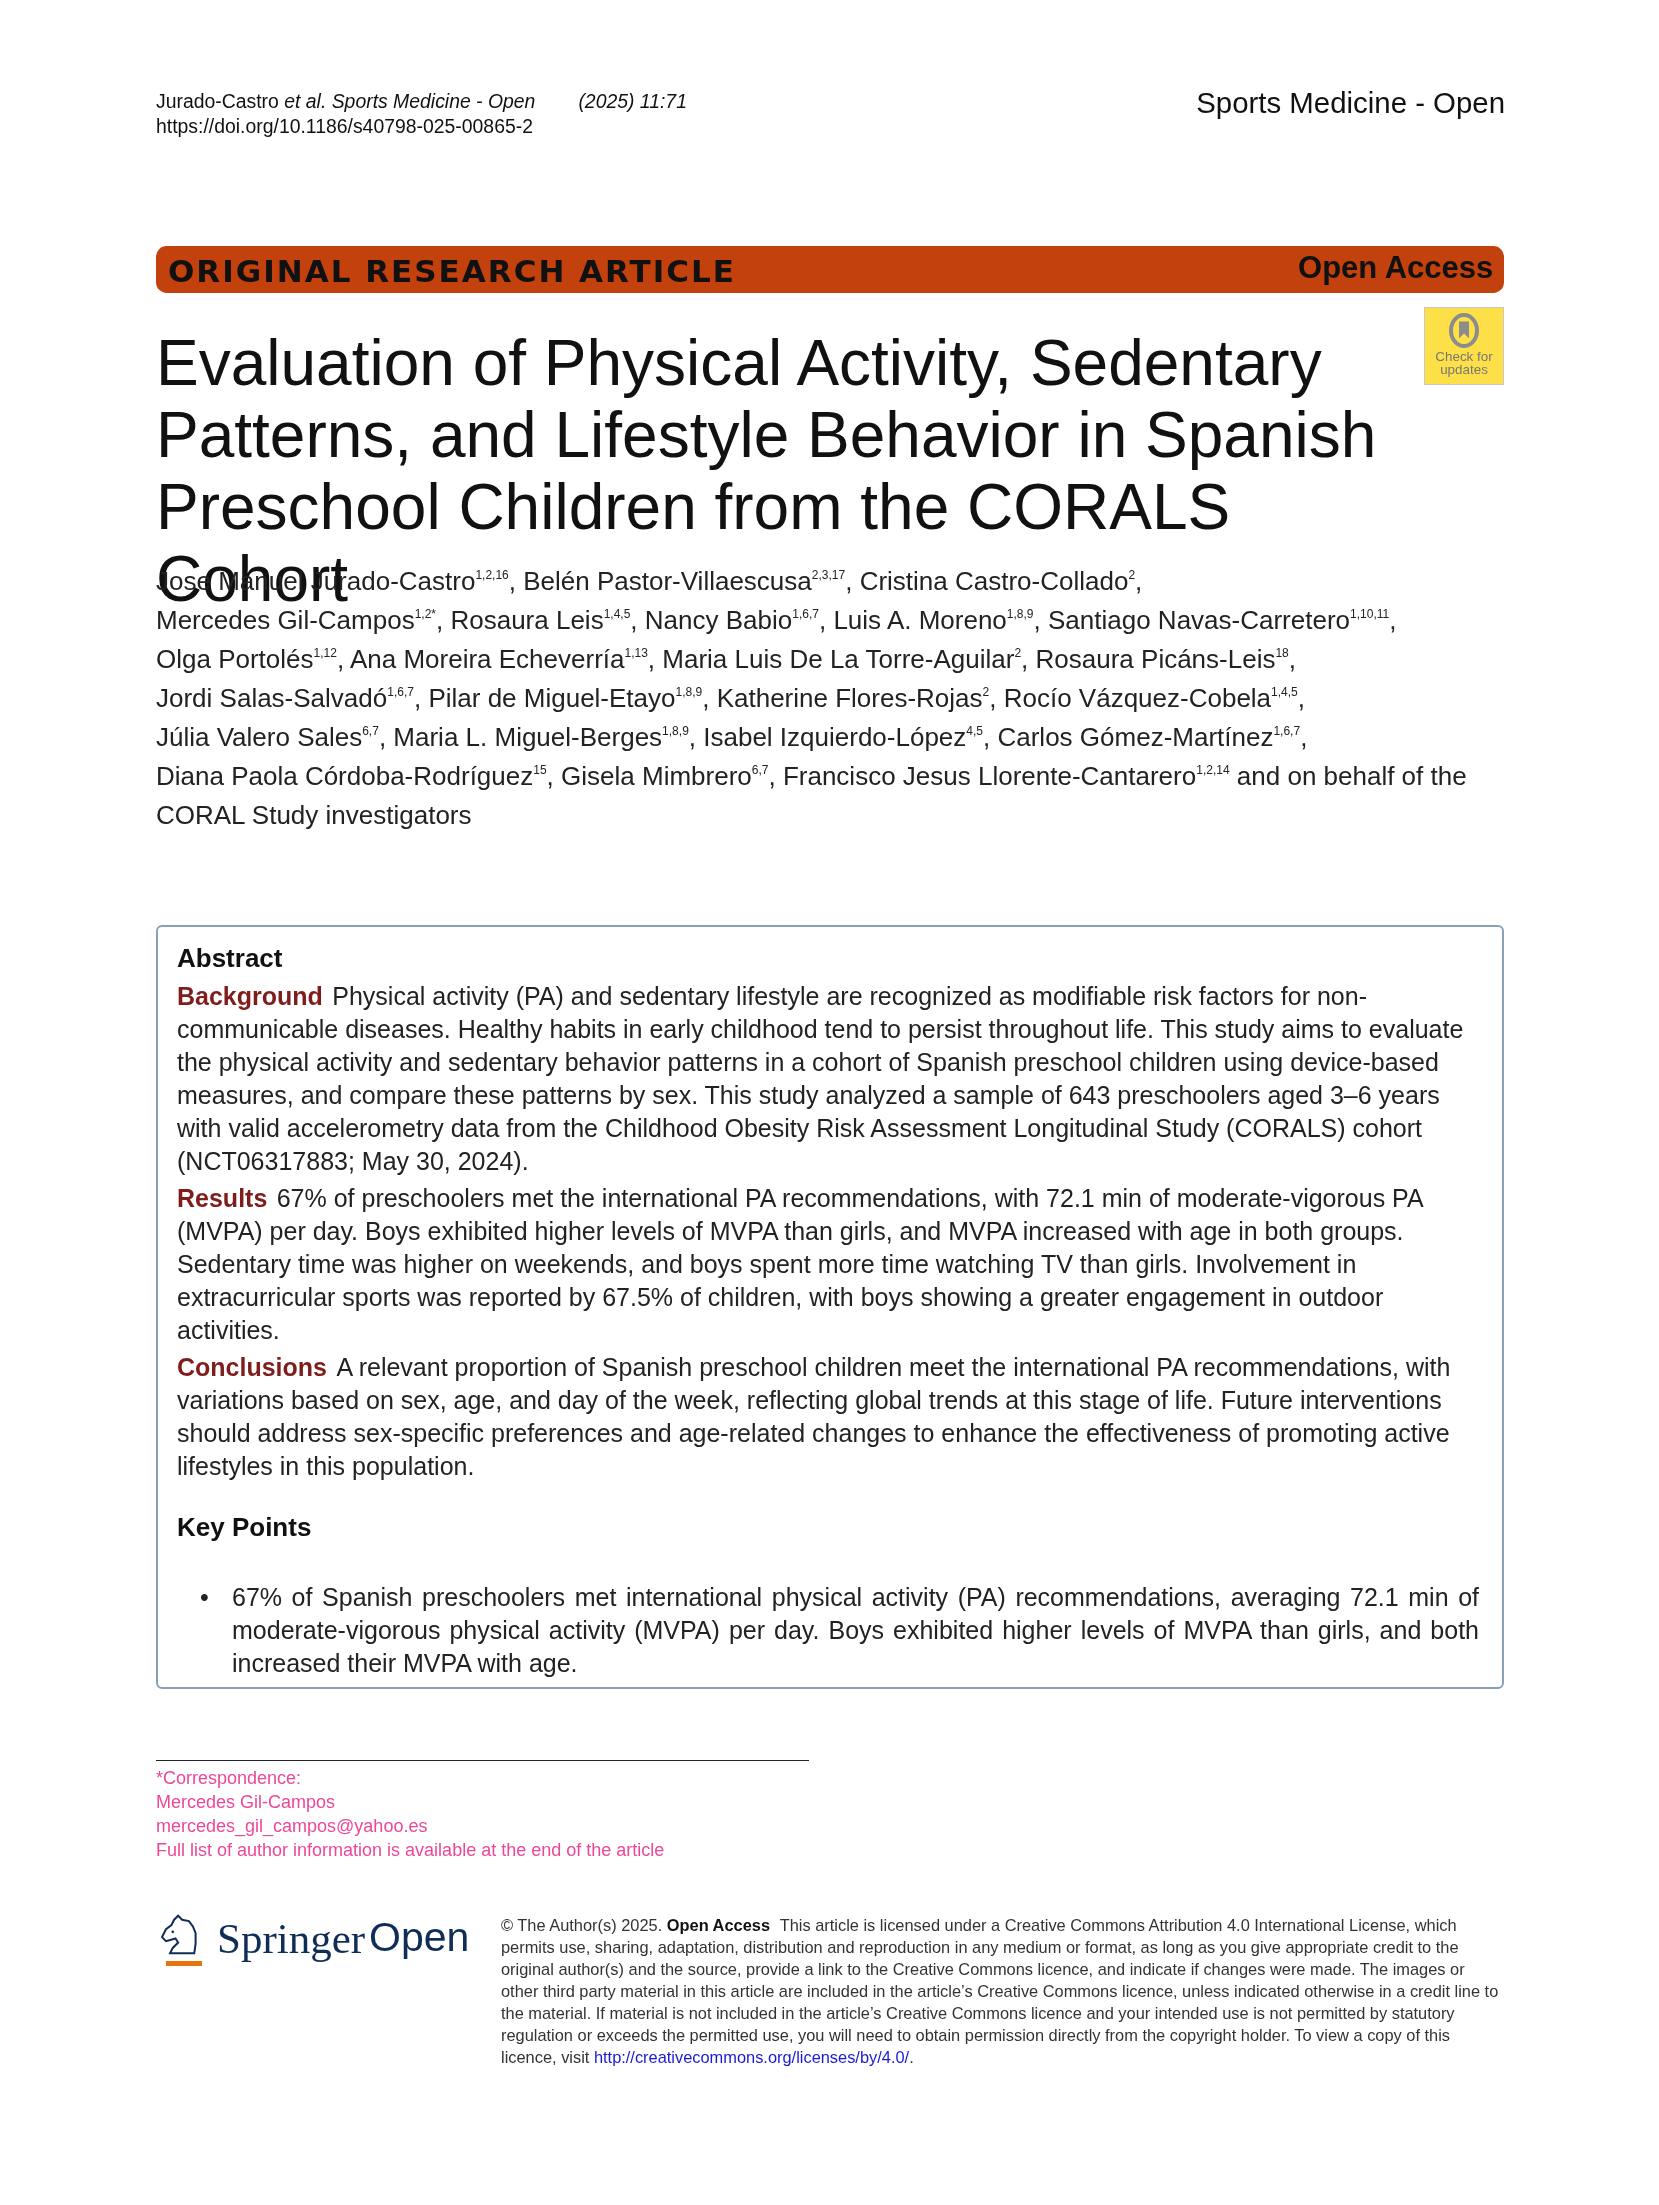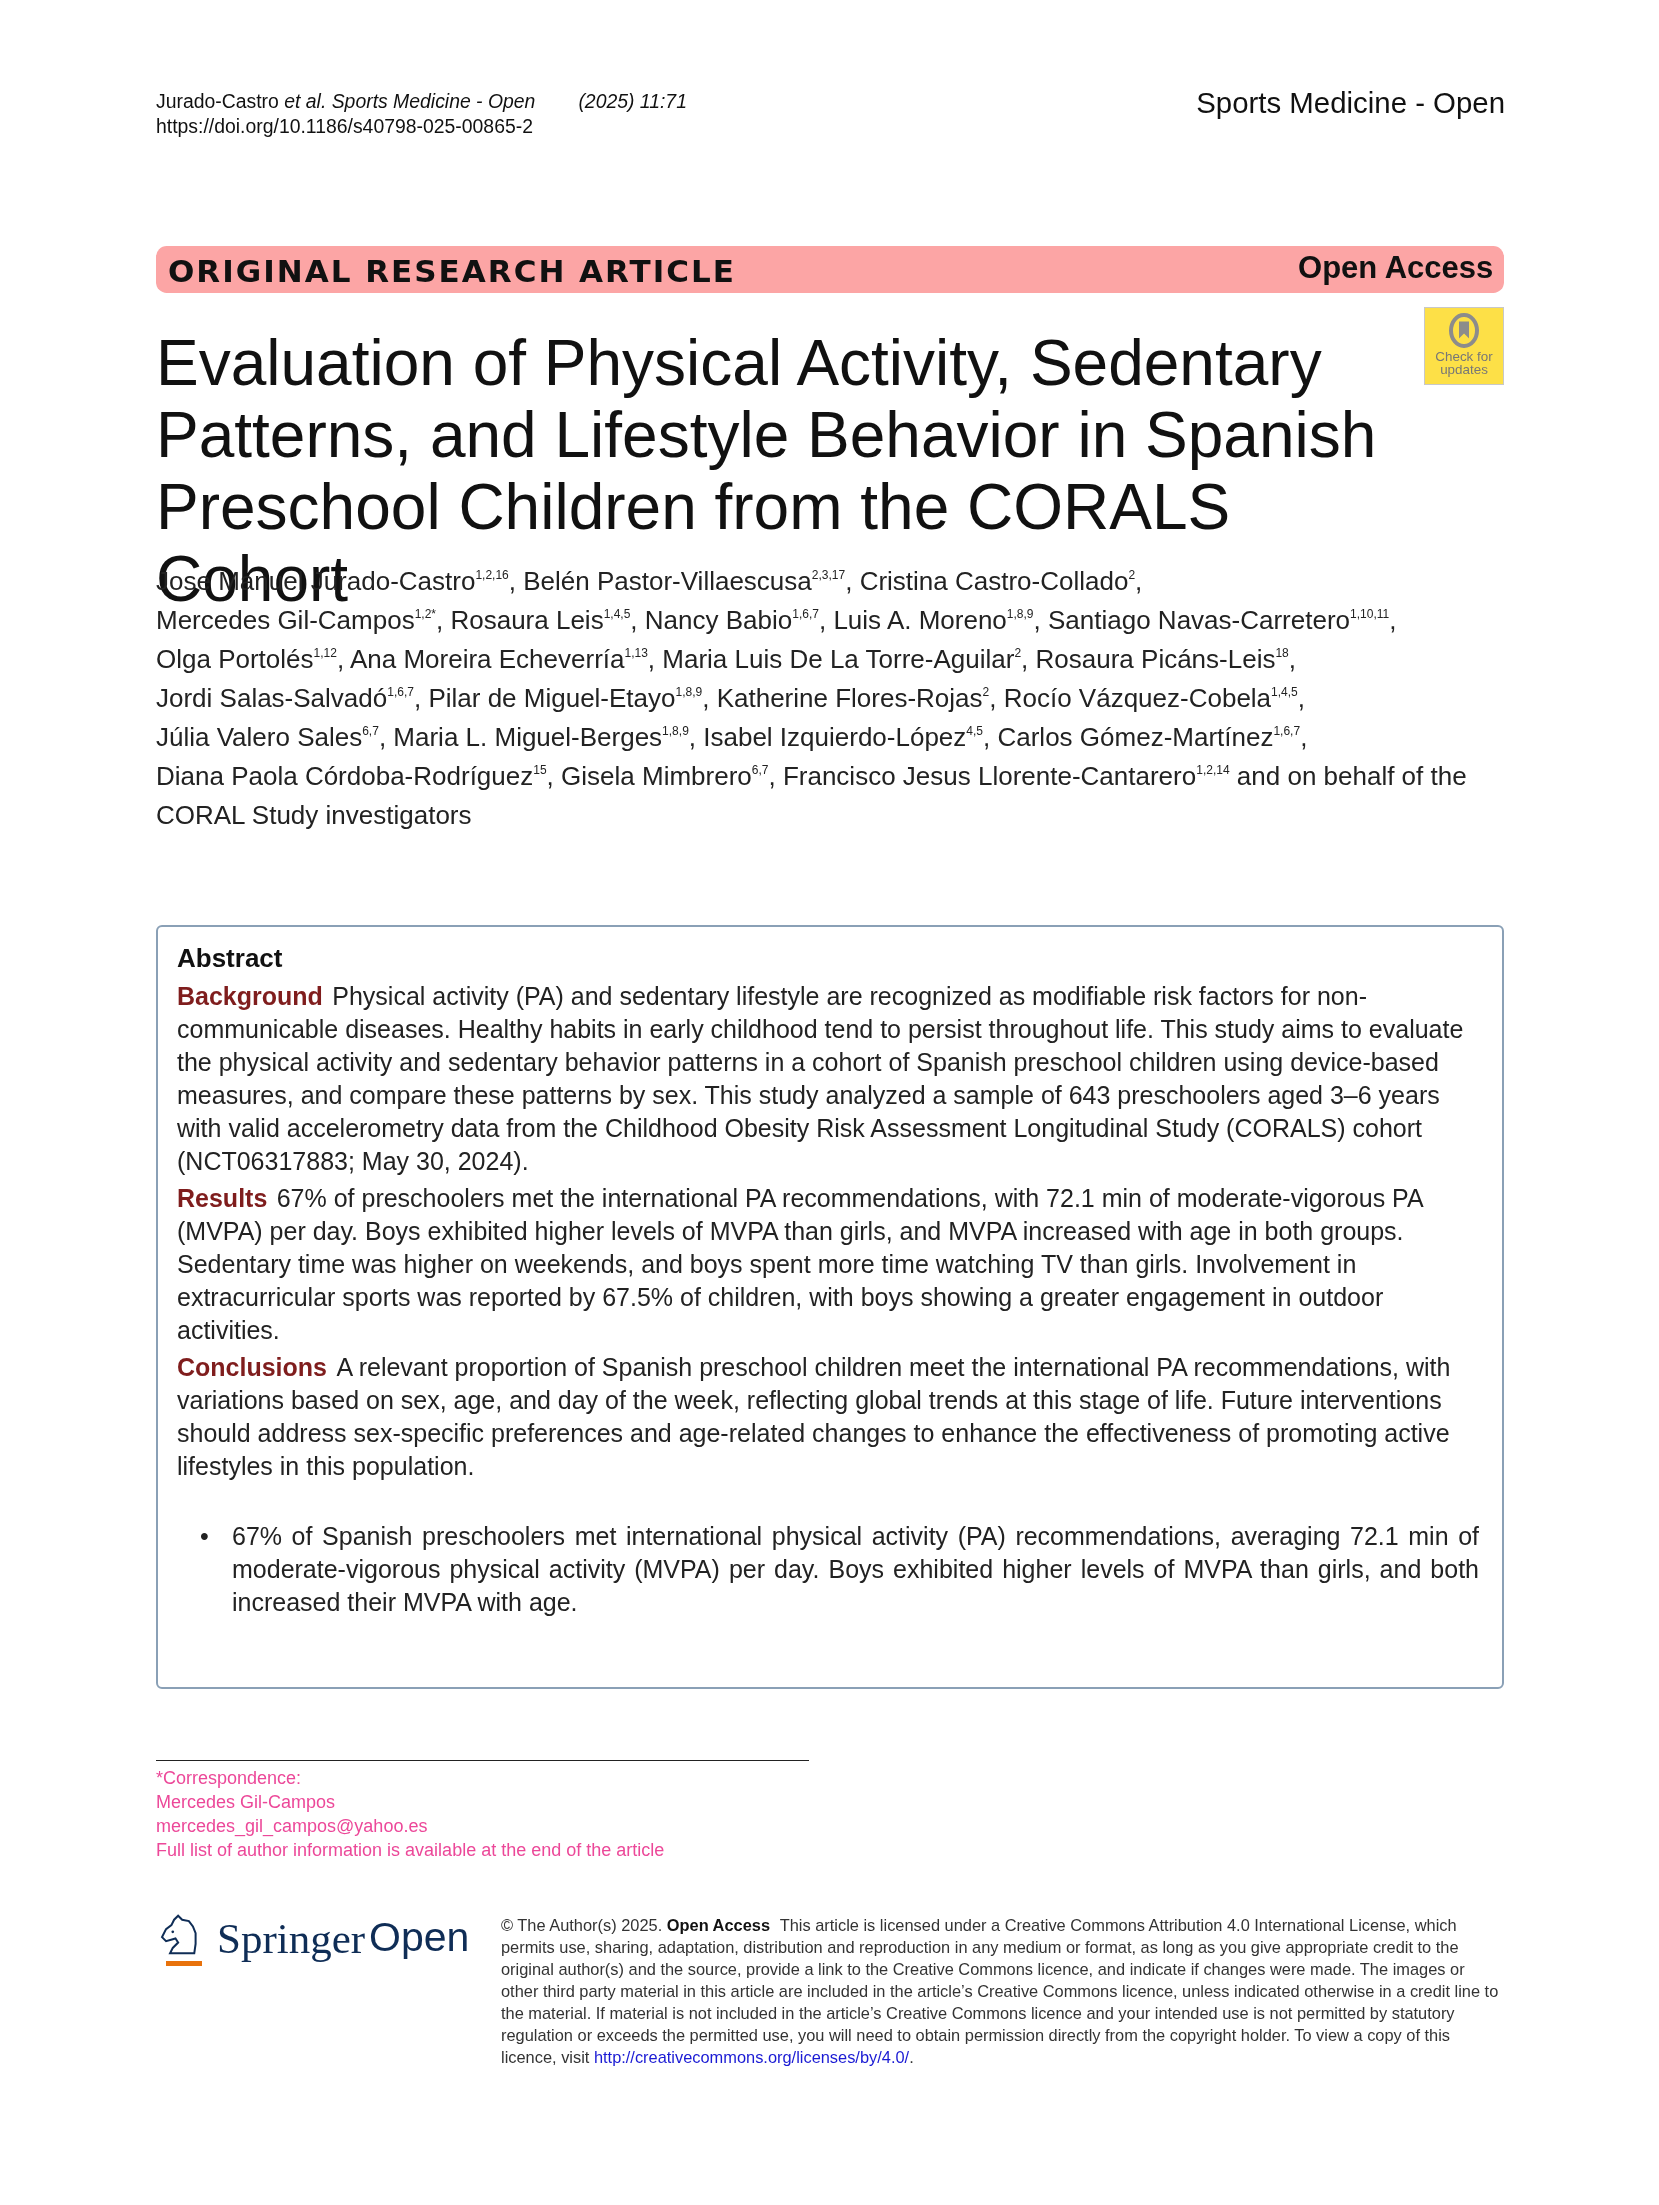--- a/index.html
+++ b/index.html
@@ -3,21 +3,21 @@
 <meta charset="utf-8">
 <style>
   html, body { margin: 0; padding: 0; background: #ffffff; }
   body { width: 1660px; height: 2205px; position: relative; font-family: "Liberation Sans", "DejaVu Sans", sans-serif; color: #111; overflow: hidden; }
   .abs { position: absolute; }
   .hdr-left { left: 156px; top: 89px; font-size: 19.4px; line-height: 25.4px; color: #111; }
   .hdr-left .cite { white-space: nowrap; }
   .hdr-left .it { font-style: italic; }
   .hdr-left .gap { display: inline-block; width: 43px; }
   .hdr-right { right: 155px; top: 86px; font-size: 29.4px; color: #111; }
-  .banner { left: 156px; top: 246px; width: 1348px; height: 47px; background: #fca5a5; border-radius: 10.7px; }
+  .banner { left: 156px; top: 246px; width: 1348px; height: 47px; background: #c2410c; border-radius: 10.7px; }
   .banner-left { position: absolute; left: 12px; top: 6.7px; font-size: 31px; font-weight: bold; letter-spacing: 2px; color: #111; font-family: "DejaVu Sans", sans-serif; }
   .banner-right { position: absolute; right: 10.7px; top: 4px; font-size: 31px; font-weight: bold; color: #111; }
   .check { left: 1424px; top: 307px; width: 80px; height: 78px; border: 1.3px solid #c8c8c8; background: #fde047; box-sizing: border-box; text-align: center; }
   .check .circ { width: 29.4px; height: 35px; margin: 5.4px auto 1.3px; border: 4px solid #8c8c8c; border-radius: 50%; box-sizing: border-box; position: relative; }
   .check .circ:after { content: ""; position: absolute; left: 5.4px; top: 4px; width: 10.7px; height: 17.4px; background: #8c8c8c; clip-path: polygon(0 0,100% 0,100% 100%,50% 70%,0 100%); }
   .check .ctext { font-size: 13.4px; line-height: 13.4px; color: #777; }
   .title { left: 156px; top: 327px; width: 1245px; font-size: 64px; line-height: 72px; color: #111; font-family: "Liberation Sans", sans-serif; }
   .authors { left: 156px; top: 562px; width: 1359px; font-size: 26px; line-height: 39px; color: #222; }
   .authors sup { font-size: 12px; line-height: 0; vertical-align: 10.7px; }
   .abstract-box { left: 156px; top: 925px; width: 1348px; height: 764px; border: 2px solid #8aa0b6; border-radius: 6px; box-sizing: border-box; }
@@ -74,20 +74,21 @@
   <span>Júlia Valero Sales</span><sup>6,7</sup>, <span>Maria L. Miguel-Berges</span><sup>1,8,9</sup>, <span>Isabel Izquierdo-López</span><sup>4,5</sup>, <span>Carlos Gómez-Martínez</span><sup>1,6,7</sup>,<br>
   <span>Diana Paola Córdoba-Rodríguez</span><sup>15</sup>, <span>Gisela Mimbrero</span><sup>6,7</sup>, <span>Francisco Jesus Llorente-Cantarero</span><sup>1,2,14</sup> <span>and on behalf of the CORAL Study investigators</span>
 </div>
 
 <div class="abs abstract-box">
   <div class="abs-inner">
     <div class="abs-h">Abstract</div>
     <p class="para"><b>Background</b><span>Physical activity (PA) and sedentary lifestyle are recognized as modifiable risk factors for non-communicable diseases. Healthy habits in early childhood tend to persist throughout life. This study aims to evaluate the physical activity and sedentary behavior patterns in a cohort of Spanish preschool children using device-based measures, and compare these patterns by sex. This study analyzed a sample of 643 preschoolers aged 3–6 years with valid accelerometry data from the Childhood Obesity Risk Assessment Longitudinal Study (CORALS) cohort (NCT06317883; May 30, 2024).</span></p>
     <p class="para"><b>Results</b><span>67% of preschoolers met the international PA recommendations, with 72.1 min of moderate-vigorous PA (MVPA) per day. Boys exhibited higher levels of MVPA than girls, and MVPA increased with age in both groups. Sedentary time was higher on weekends, and boys spent more time watching TV than girls. Involvement in extracurricular sports was reported by 67.5% of children, with boys showing a greater engagement in outdoor activities.</span></p>
     <p class="para"><b>Conclusions</b><span>A relevant proportion of Spanish preschool children meet the international PA recommendations, with variations based on sex, age, and day of the week, reflecting global trends at this stage of life. Future interventions should address sex-specific preferences and age-related changes to enhance the effectiveness of promoting active lifestyles in this population.</span></p>
+    <div class="kp-h">Key Points</div>
     <ul class="kp-list">
       <li><span class="bul">•</span><span>67% of Spanish preschoolers met international physical activity (PA) recommendations, averaging 72.1 min of moderate-vigorous physical activity (MVPA) per day. Boys exhibited higher levels of MVPA than girls, and both increased their MVPA with age.</span></li>
     </ul>
   </div>
 </div>
 
 <div class="abs rule"></div>
 <div class="abs corr">
   <div>*Correspondence:</div>
   <div>Mercedes Gil-Campos</div>

